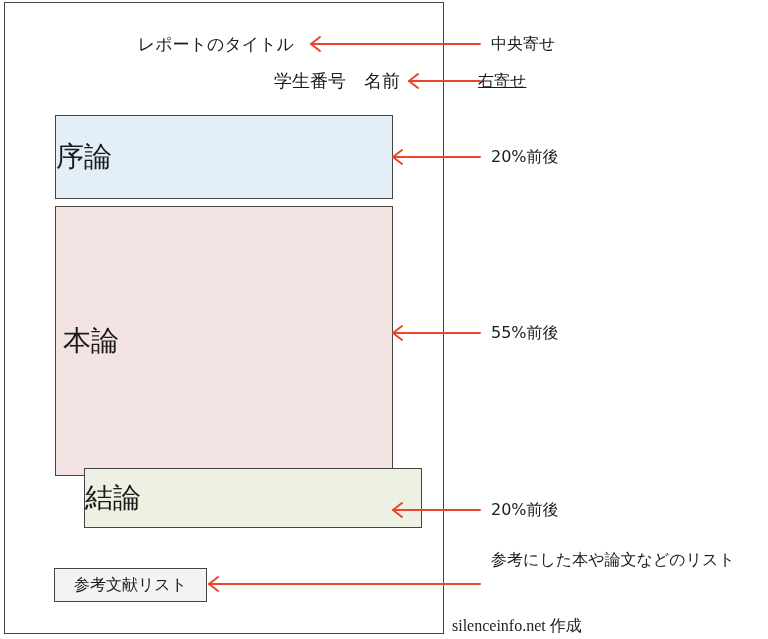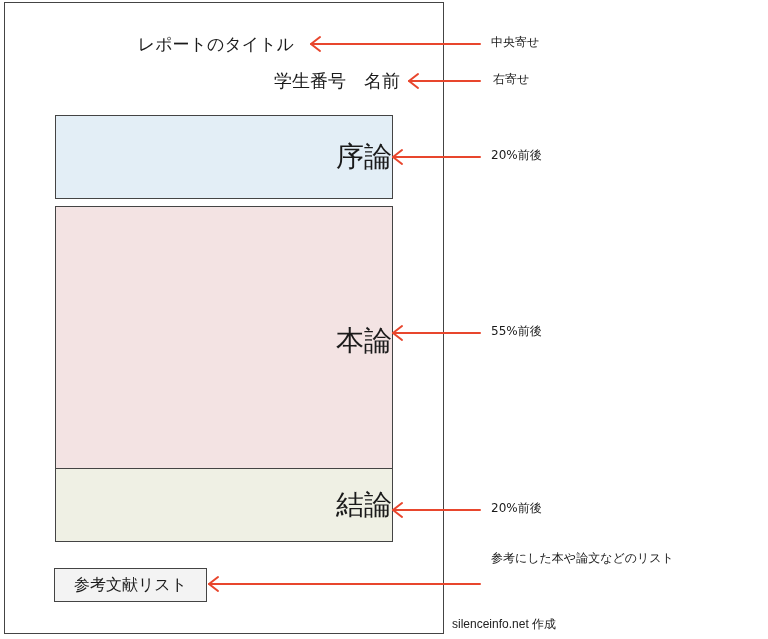--- a/index.html
+++ b/index.html
@@ -5,31 +5,31 @@
   html, body { margin:0; padding:0; background:#ffffff; }
   body { width:768px; height:639px; position:relative; overflow:hidden;
          font-family:"DejaVu Sans","Liberation Sans",sans-serif; color:#1a1a1a; }
   .page { position:absolute; left:4px; top:2px; width:440px; height:632px;
           border:1.5px solid #444; box-sizing:border-box; background:#fff; }
   .title { position:absolute; top:33px; left:124px; width:170px; text-align:right;
            font-size:17px; white-space:nowrap; }
   .author { position:absolute; top:69px; left:260px; width:140px; text-align:right;
             font-size:18px; white-space:nowrap; }
   .box { position:absolute; left:55px; width:338px; border:1.5px solid #444;
-         box-sizing:border-box; display:flex; align-items:center; justify-content:flex-end;
+         box-sizing:border-box; display:flex; align-items:center; justify-content:flex-start;
          font-size:28px; }
   .intro { top:115px; height:84px; background:#e3eef6; }
-  .main  { top:206px; height:270px; background:#f3e3e3; }
-  .concl { top:468px; height:74px; background:#eff0e4; }
+  .main  { top:206px; height:270px; background:#f3e3e3;padding-left:7px; }
+  .concl { top:468px; height:60px; background:#eff0e4;margin-left:29px; }
   .refs { position:absolute; left:54px; top:568px; width:153px; height:34px;
           border:1.5px solid #444; box-sizing:border-box; background:#f3f3f3;
           display:flex; align-items:center; justify-content:center; font-size:16px; }
-  .label { position:absolute; font-size:12px; white-space:nowrap; }
-  .credit { position:absolute; left:452px; top:616px; font-size:12px; color:#222;
-            font-family:Liberation Sans, sans-serif; white-space:nowrap; }
+  .label { position:absolute; font-size:16px; white-space:nowrap; }
+  .credit { position:absolute; left:452px; top:616px; font-size:16px; color:#222;
+            font-family:Liberation Serif, serif; white-space:nowrap; }
   svg.arrows { position:absolute; left:0; top:0; width:768px; height:639px; pointer-events:none; }
 </style>
 </head>
 <body>
 
 <div class="page"></div>
 
 <div class="title">レポートのタイトル</div>
 <div class="author">学生番号　名前</div>
 
@@ -69,19 +69,19 @@
         <polyline points="402,503 393,510 402,517"></polyline>
     </g>
     <g>
       <line x1="480" y1="584" x2="209" y2="584"></line>
         <polyline points="218,577 209,584 218,591"></polyline>
     </g>
   </g>
 </svg>
 
 <div class="label" style="left:491px; top:34px;">中央寄せ</div>
-<div class="label" style="left:493px; top:71px;">右寄せ</div>
+<div class="label" style="left:478px; top:71px;text-decoration:underline;">右寄せ</div>
 <div class="label" style="left:491px; top:147px;">20%前後</div>
 <div class="label" style="left:491px; top:323px;">55%前後</div>
 <div class="label" style="left:491px; top:500px;">20%前後</div>
 <div class="label" style="left:491px; top:550px;">参考にした本や論文などのリスト</div>
 
 <div class="credit">silenceinfo.net 作成</div>
 
 </body></html>

